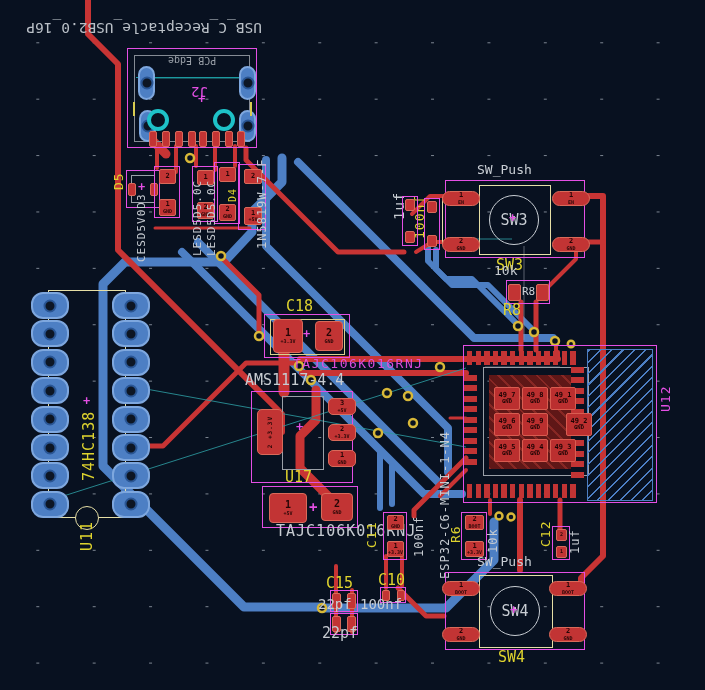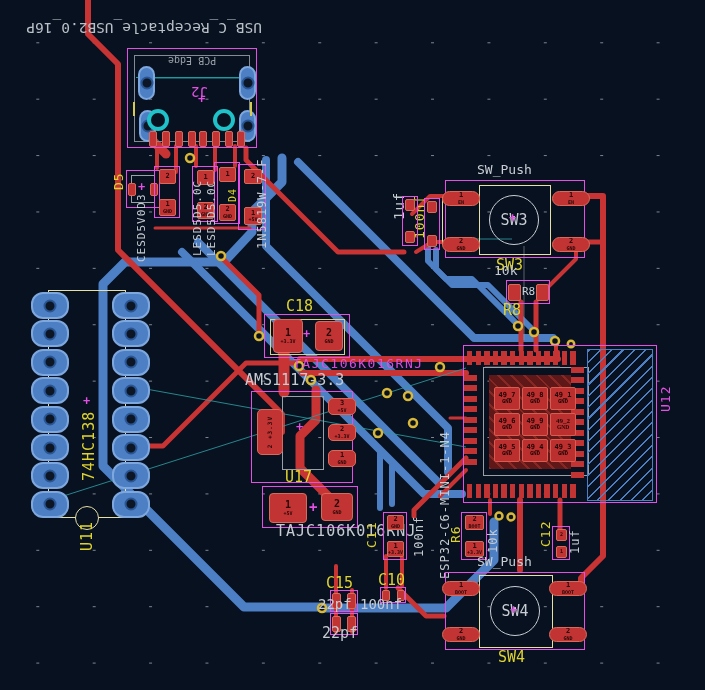--- a/index.html
+++ b/index.html
@@ -262,21 +262,21 @@
         <span class="pnet">+3.3V</span>
       </div>
     <div class="ab pad" style="left:50px;top:6px;width:28px;height:30px;border-radius:4px;">
       <span class="pn" style="font-size:10px;">2</span>
         <span class="pnet">GND</span>
       </div>
     <span class="plus ab" style="left:38px;top:12px;">+</span>
   </div>
 
   <div class="ab mtext" style="left:293px;top:356px;font-size:13px;letter-spacing:1.5px;opacity:.95;">TAJC106K016RNJ</div>
-  <div class="ab wtext" style="left:245px;top:371px;font-size:15px;">AMS1117-3.3</div>
+  <div class="ab wtext" style="left:245px;top:371px;font-size:15px;">AMS1117-4.4</div>
   <div class="ab crtyd" style="left:251px;top:391px;width:102px;height:92px;">
     <div class="ab fabw" style="left:30px;top:4px;width:42px;height:74px;"></div>
     <div class="ab pad" style="left:5px;top:17px;width:26px;height:46px;border-radius:5px;">
       <span class="vt" style="font-size:6px;"><span>2</span> <span>+3.3V</span></span>
       </div>
     <div class="ab pad" style="left:76px;top:6px;width:28px;height:17px;border-radius:5px;">
       <span class="pn">3</span>
         <span class="pnet">+5V</span>
       </div>
     <div class="ab pad" style="left:76px;top:32px;width:28px;height:17px;border-radius:5px;">
@@ -361,21 +361,21 @@
           <em>GND</em>
         </div>
         <div class="gpad" style="left: 0px; top: 26px;">
           <span>49_6</span>
           <em>GND</em>
         </div>
         <div class="gpad" style="left: 28px; top: 26px;">
           <span>49_9</span>
           <em>GND</em>
         </div>
-        <div class="gpad" style="left: 56px; top: 26px; font-family: Liberation Serif, serif;">
+        <div class="gpad" style="left: 72px; top: 26px;">
           <span>49_2</span>
           <em>GND</em>
         </div>
         <div class="gpad" style="left: 0px; top: 52px;">
           <span>49_5</span>
           <em>GND</em>
         </div>
         <div class="gpad" style="left: 28px; top: 52px;">
           <span>49_4</span>
           <em>GND</em>

